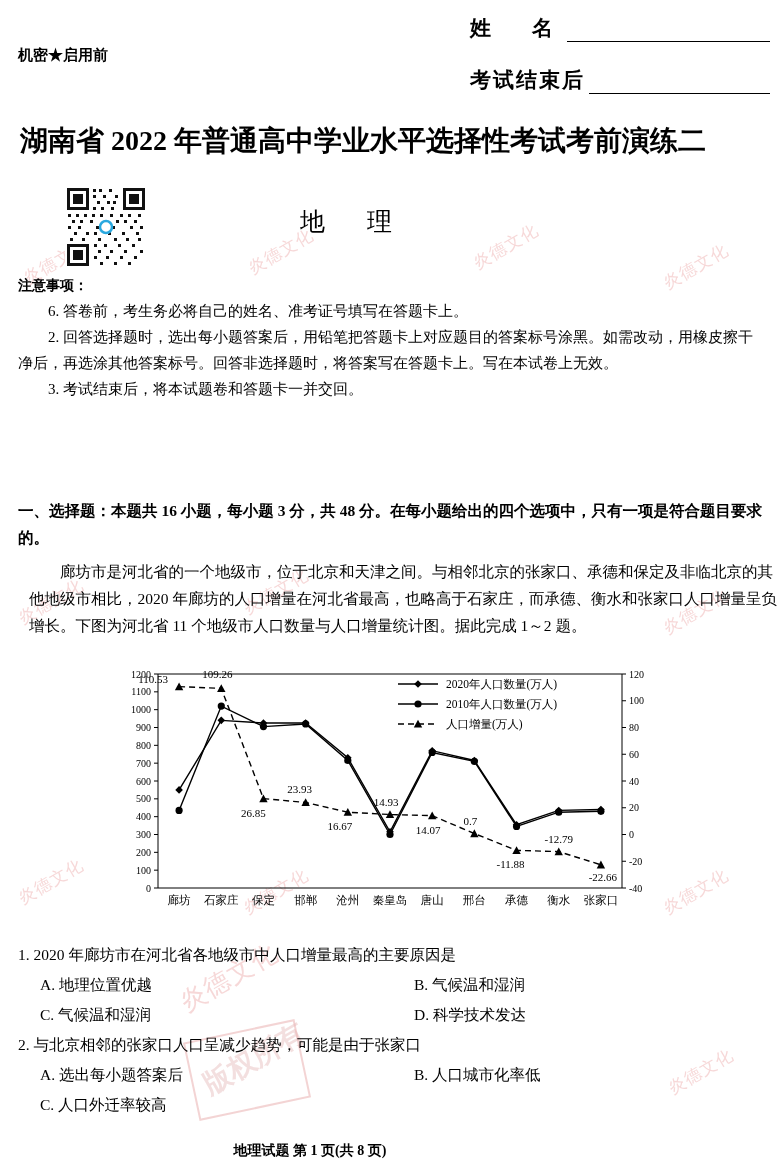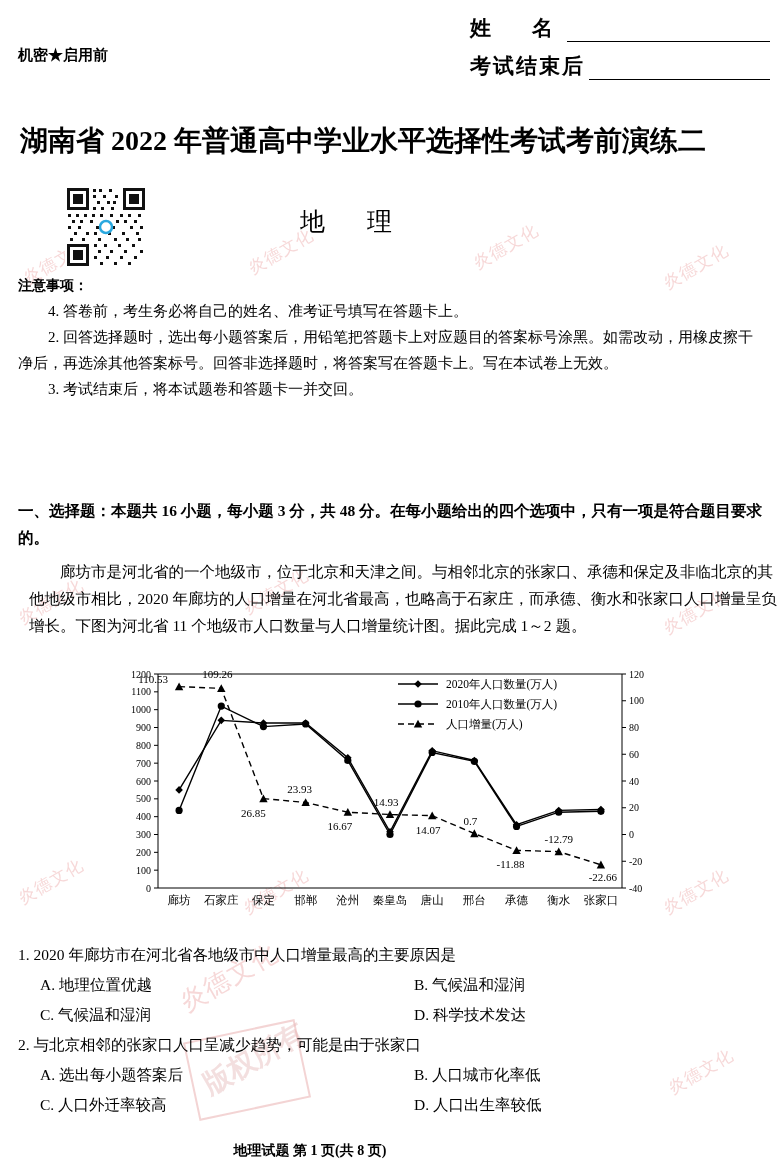--- a/index.html
+++ b/index.html
@@ -30,21 +30,21 @@
     color:#e8c0c0;
     opacity:0.5;
     pointer-events:none;
     transform:rotate(-30deg);
     font-family:"Liberation Serif", serif;
     white-space:nowrap;
   }
 
   
   .namebox { position:absolute; left:470px; top:14px; width:300px; }
-  .namerow { display:flex; align-items:flex-end; margin-bottom:10px; }
+  .namerow { display:flex; align-items:flex-end; margin-bottom:24px; }
   .namelabel { font-size:21px; font-weight:bold; font-family:"Liberation Serif", serif; letter-spacing:10px; }
   .nameline { flex:1; border-bottom:1px solid #000; height:20px; margin-left:4px; }
   .namelabel2 { font-size:21px; font-weight:bold; letter-spacing:2px; }
 
   .secret { position:absolute; left:18px; top:46px; font-size:15px; font-weight:bold; }
 
   .maintitle {
     position:absolute; left:20px; top:122px; width:745px;
     font-size:28px; font-weight:bold; letter-spacing:0px;
     font-family:"Liberation Serif", serif;
@@ -193,21 +193,21 @@
       </g>
       <circle cx="41" cy="41" r="7" fill="#fff"></circle>
       <circle cx="41" cy="41" r="6" fill="none" stroke="#29a8df" stroke-width="2.5"></circle>
     </svg>
   </div>
 
   <div class="subject">地理</div>
 
   <div class="notice-title">注意事项：</div>
   <div class="notice">
-    <p>4. 答卷前，考生务必将自己的姓名、准考证号填写在答题卡上。</p>
+    <p>6. 答卷前，考生务必将自己的姓名、准考证号填写在答题卡上。</p>
     <p>2. 回答选择题时，选出每小题答案后，用铅笔把答题卡上对应题目的答案标号涂黑。如需改动，用橡皮擦干净后，再选涂其他答案标号。回答非选择题时，将答案写在答题卡上。写在本试卷上无效。</p>
     <p>3. 考试结束后，将本试题卷和答题卡一并交回。</p>
   </div>
 
   <div class="sec1">一、选择题：本题共 16 小题，每小题 3 分，共 48 分。在每小题给出的四个选项中，只有一项是符合题目要求的。</div>
 
   <div class="para1">
     <p>廊坊市是河北省的一个地级市，位于北京和天津之间。与相邻北京的张家口、承德和保定及非临北京的其他地级市相比，2020 年廊坊的人口增量在河北省最高，也略高于石家庄，而承德、衡水和张家口人口增量呈负增长。下图为河北省 11 个地级市人口数量与人口增量统计图。据此完成 1～2 题。</p>
   </div>
 
@@ -341,18 +341,17 @@
       <div class="opt">C. 气候温和湿润</div>
       <div class="opt">D. 科学技术发达</div>
     </div>
     <p class="qtext">2. 与北京相邻的张家口人口呈减少趋势，可能是由于张家口</p>
     <div class="opts">
       <div class="opt">A. 选出每小题答案后</div>
       <div class="opt">B. 人口城市化率低</div>
     </div>
     <div class="opts">
       <div class="opt">C. 人口外迁率较高</div>
-      <div class="opt">D. 人口出生率较低</div>
     </div>
   </div>
 
   <div class="footer">地理试题 第 1 页(共 8 页)</div>
 </div>
 
 </body></html>

